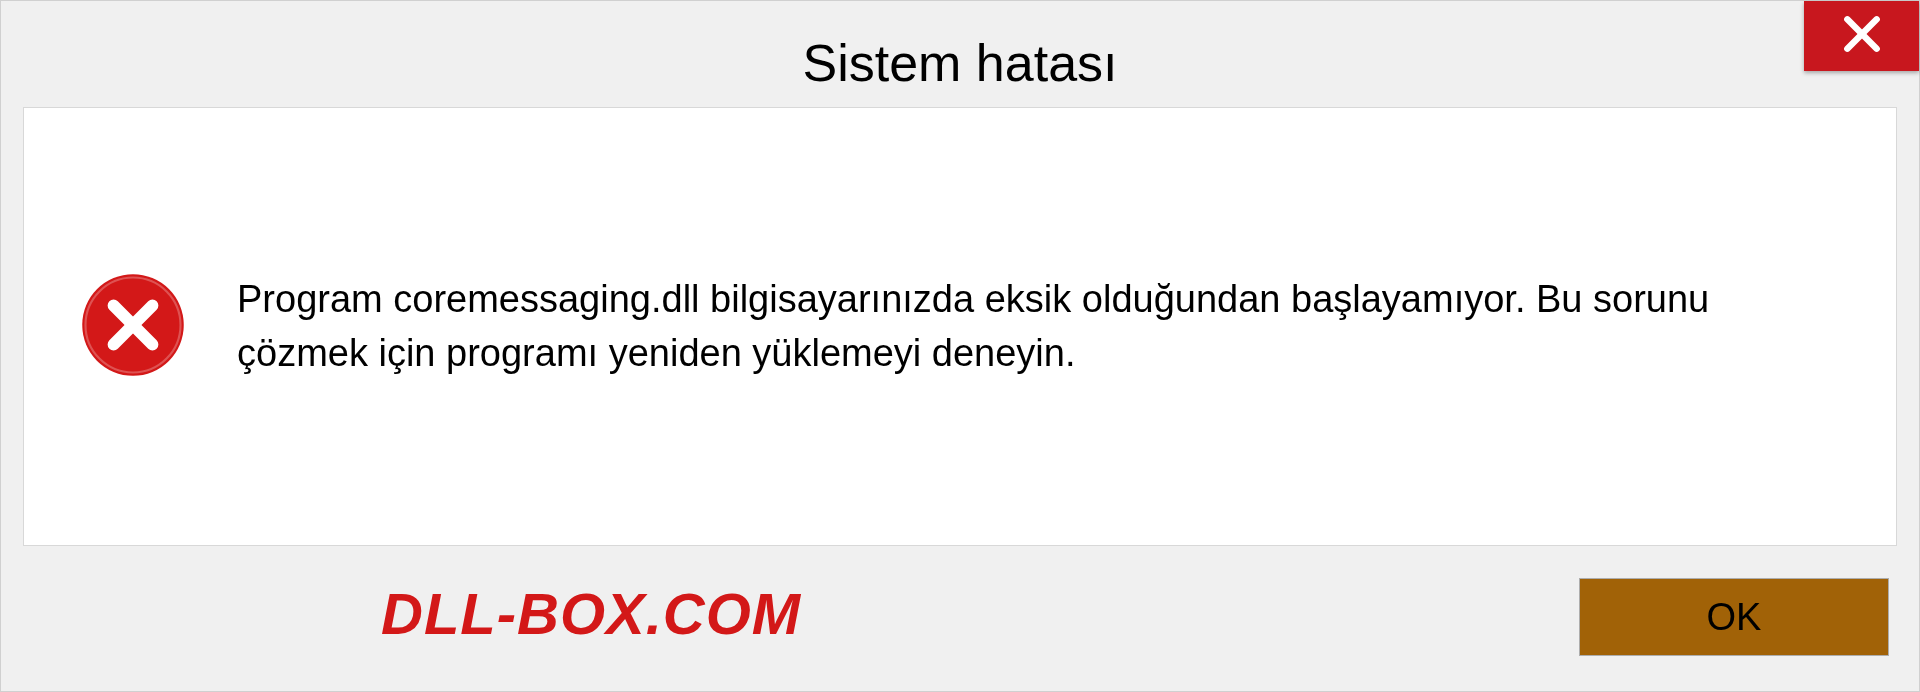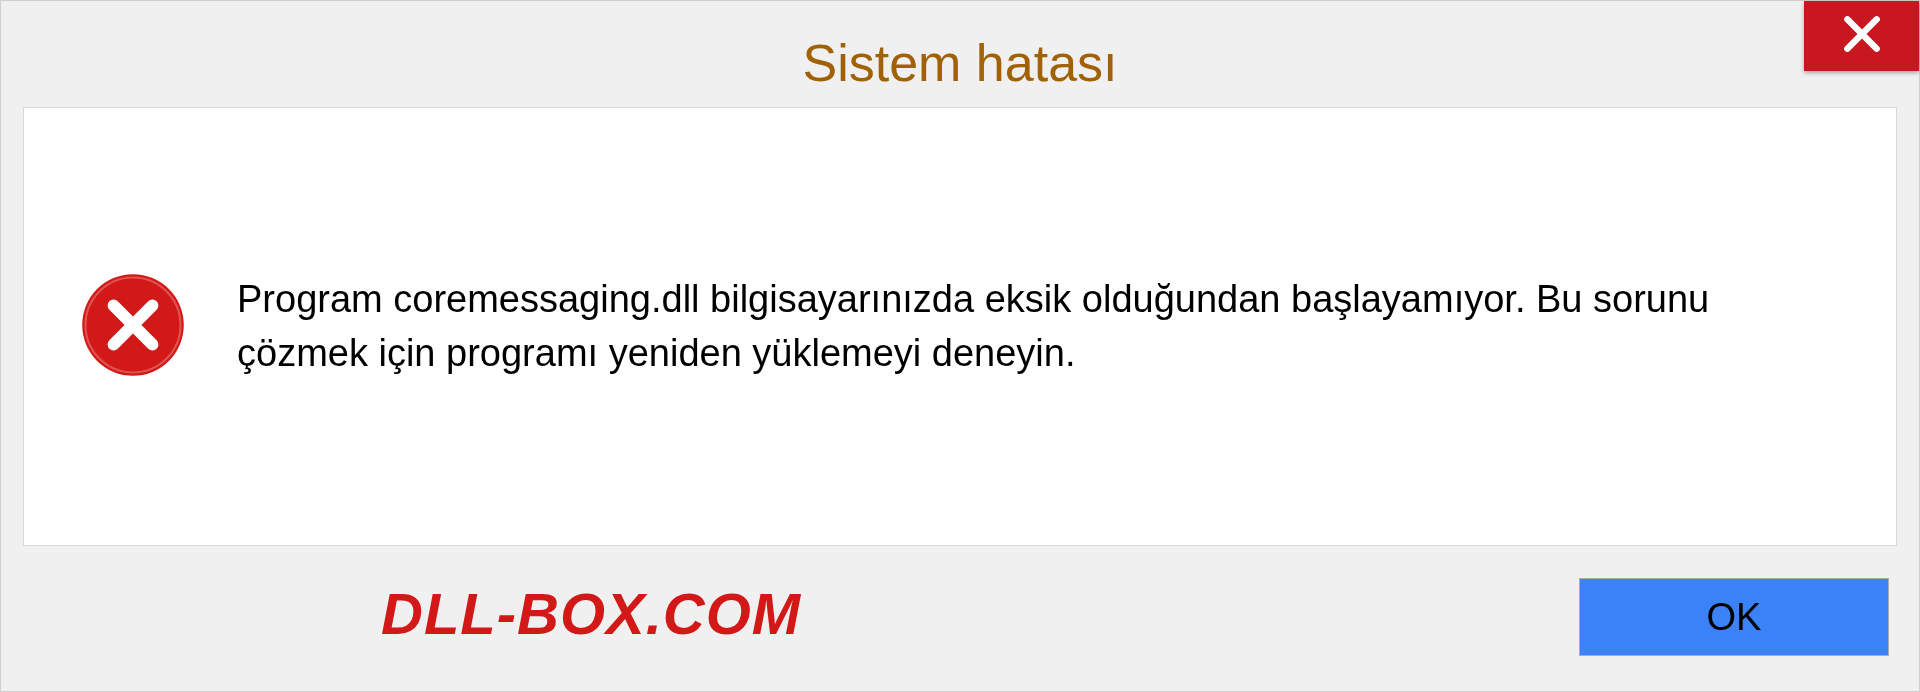--- a/index.html
+++ b/index.html
@@ -25,21 +25,21 @@
     .titlebar {
       height: 92px;
       display: flex;
       align-items: center;
       justify-content: center;
       position: relative;
     }
     .title-text {
       font-size: 52px;
       font-weight: 400;
-      color: #a16207;
+      color: #000000;
       margin-top: 32px;
     }
     .close-button {
       position: absolute;
       top: 0;
       right: 0;
       width: 115px;
       height: 70px;
       background: #c8171e;
       display: flex;
@@ -89,21 +89,21 @@
       font-size: 58px;
       font-weight: 900;
       font-style: italic;
       letter-spacing: 1px;
       color: #d31818;
       font-family: Arial, sans-serif;
     }
     .ok-button {
       width: 310px;
       height: 78px;
-      background: #3b82f6;
+      background: #a16207;
       border: 1px solid #adadad;
       font-size: 38px;
       color: #000;
       display: flex;
       align-items: center;
       justify-content: center;
       cursor: pointer;
       font-family: inherit;
     }
   </style>

